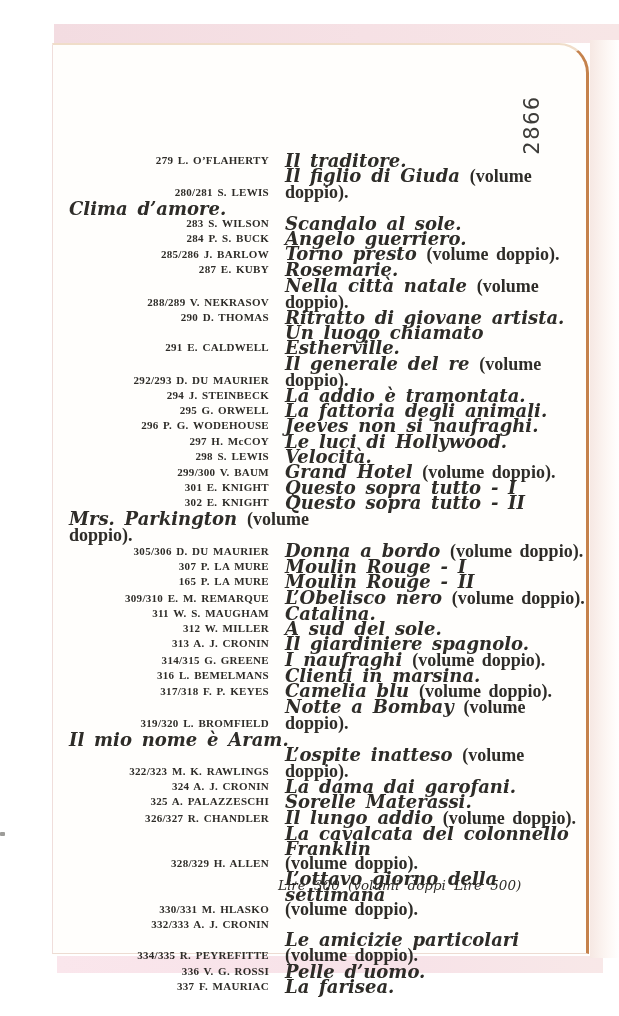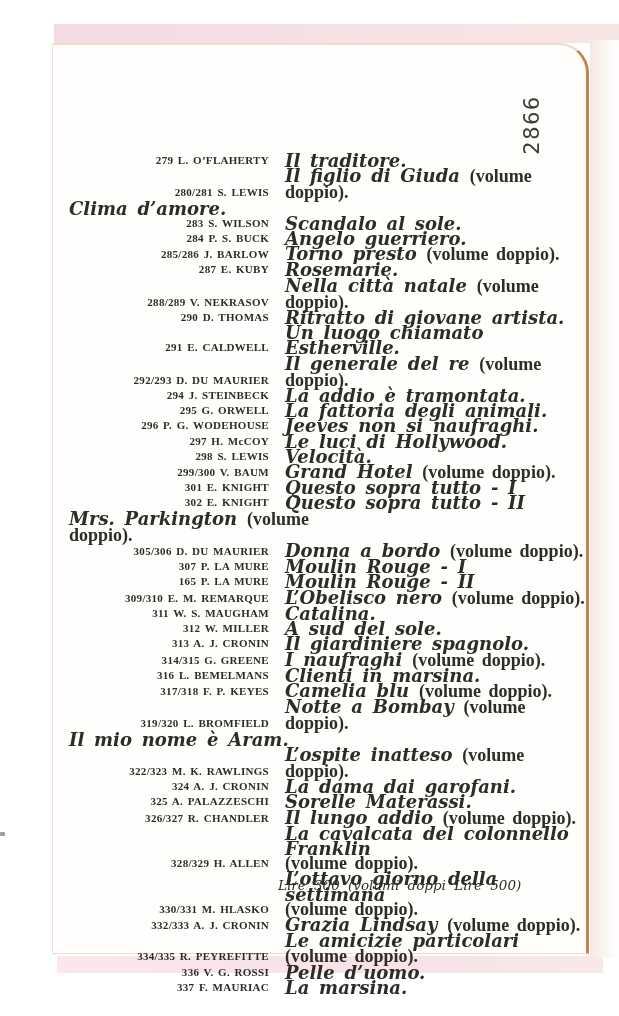--- a/index.html
+++ b/index.html
@@ -212,33 +212,32 @@
         <div class="row">
           <span class="cell-left">328/329 H. ALLEN</span>
           <span class="cell-right"><span>La cavalcata del colonnello Franklin</span><div class="note-line">(volume doppio).</div></span>
         </div>
         <div class="row">
           <span class="cell-left">330/331 M. HLASKO</span>
           <span class="cell-right"><span>L’ottavo giorno della settimana</span><div class="note-line">(volume doppio).</div></span>
         </div>
         <div class="row">
           <span class="cell-left">332/333 A. J. CRONIN</span>
-          <span class="cell-right"><span>Grazia Lindsay</span> <span class="note-upright">(volume doppio).</span></span>
         </div>
         <div class="row">
           <span class="cell-left">334/335 R. PEYREFITTE</span>
           <span class="cell-right"><span>Le amicizie particolari</span> <span class="note-upright">(volume doppio).</span></span>
         </div>
         <div class="row">
           <span class="cell-left">336 V. G. ROSSI</span>
           <span class="cell-right"><span>Pelle d’uomo.</span></span>
         </div>
         <div class="row">
           <span class="cell-left">337 F. MAURIAC</span>
-          <span class="cell-right"><span>La marsina.</span></span>
+          <span class="cell-right"><span>La farisea.</span></span>
         </div>
       </div>
 
     <div class="price">Lire 300 (volumi doppi Lire 500)</div>
   </div>
 
   <div class="speck"></div>
 </div>
 
 </body></html>

